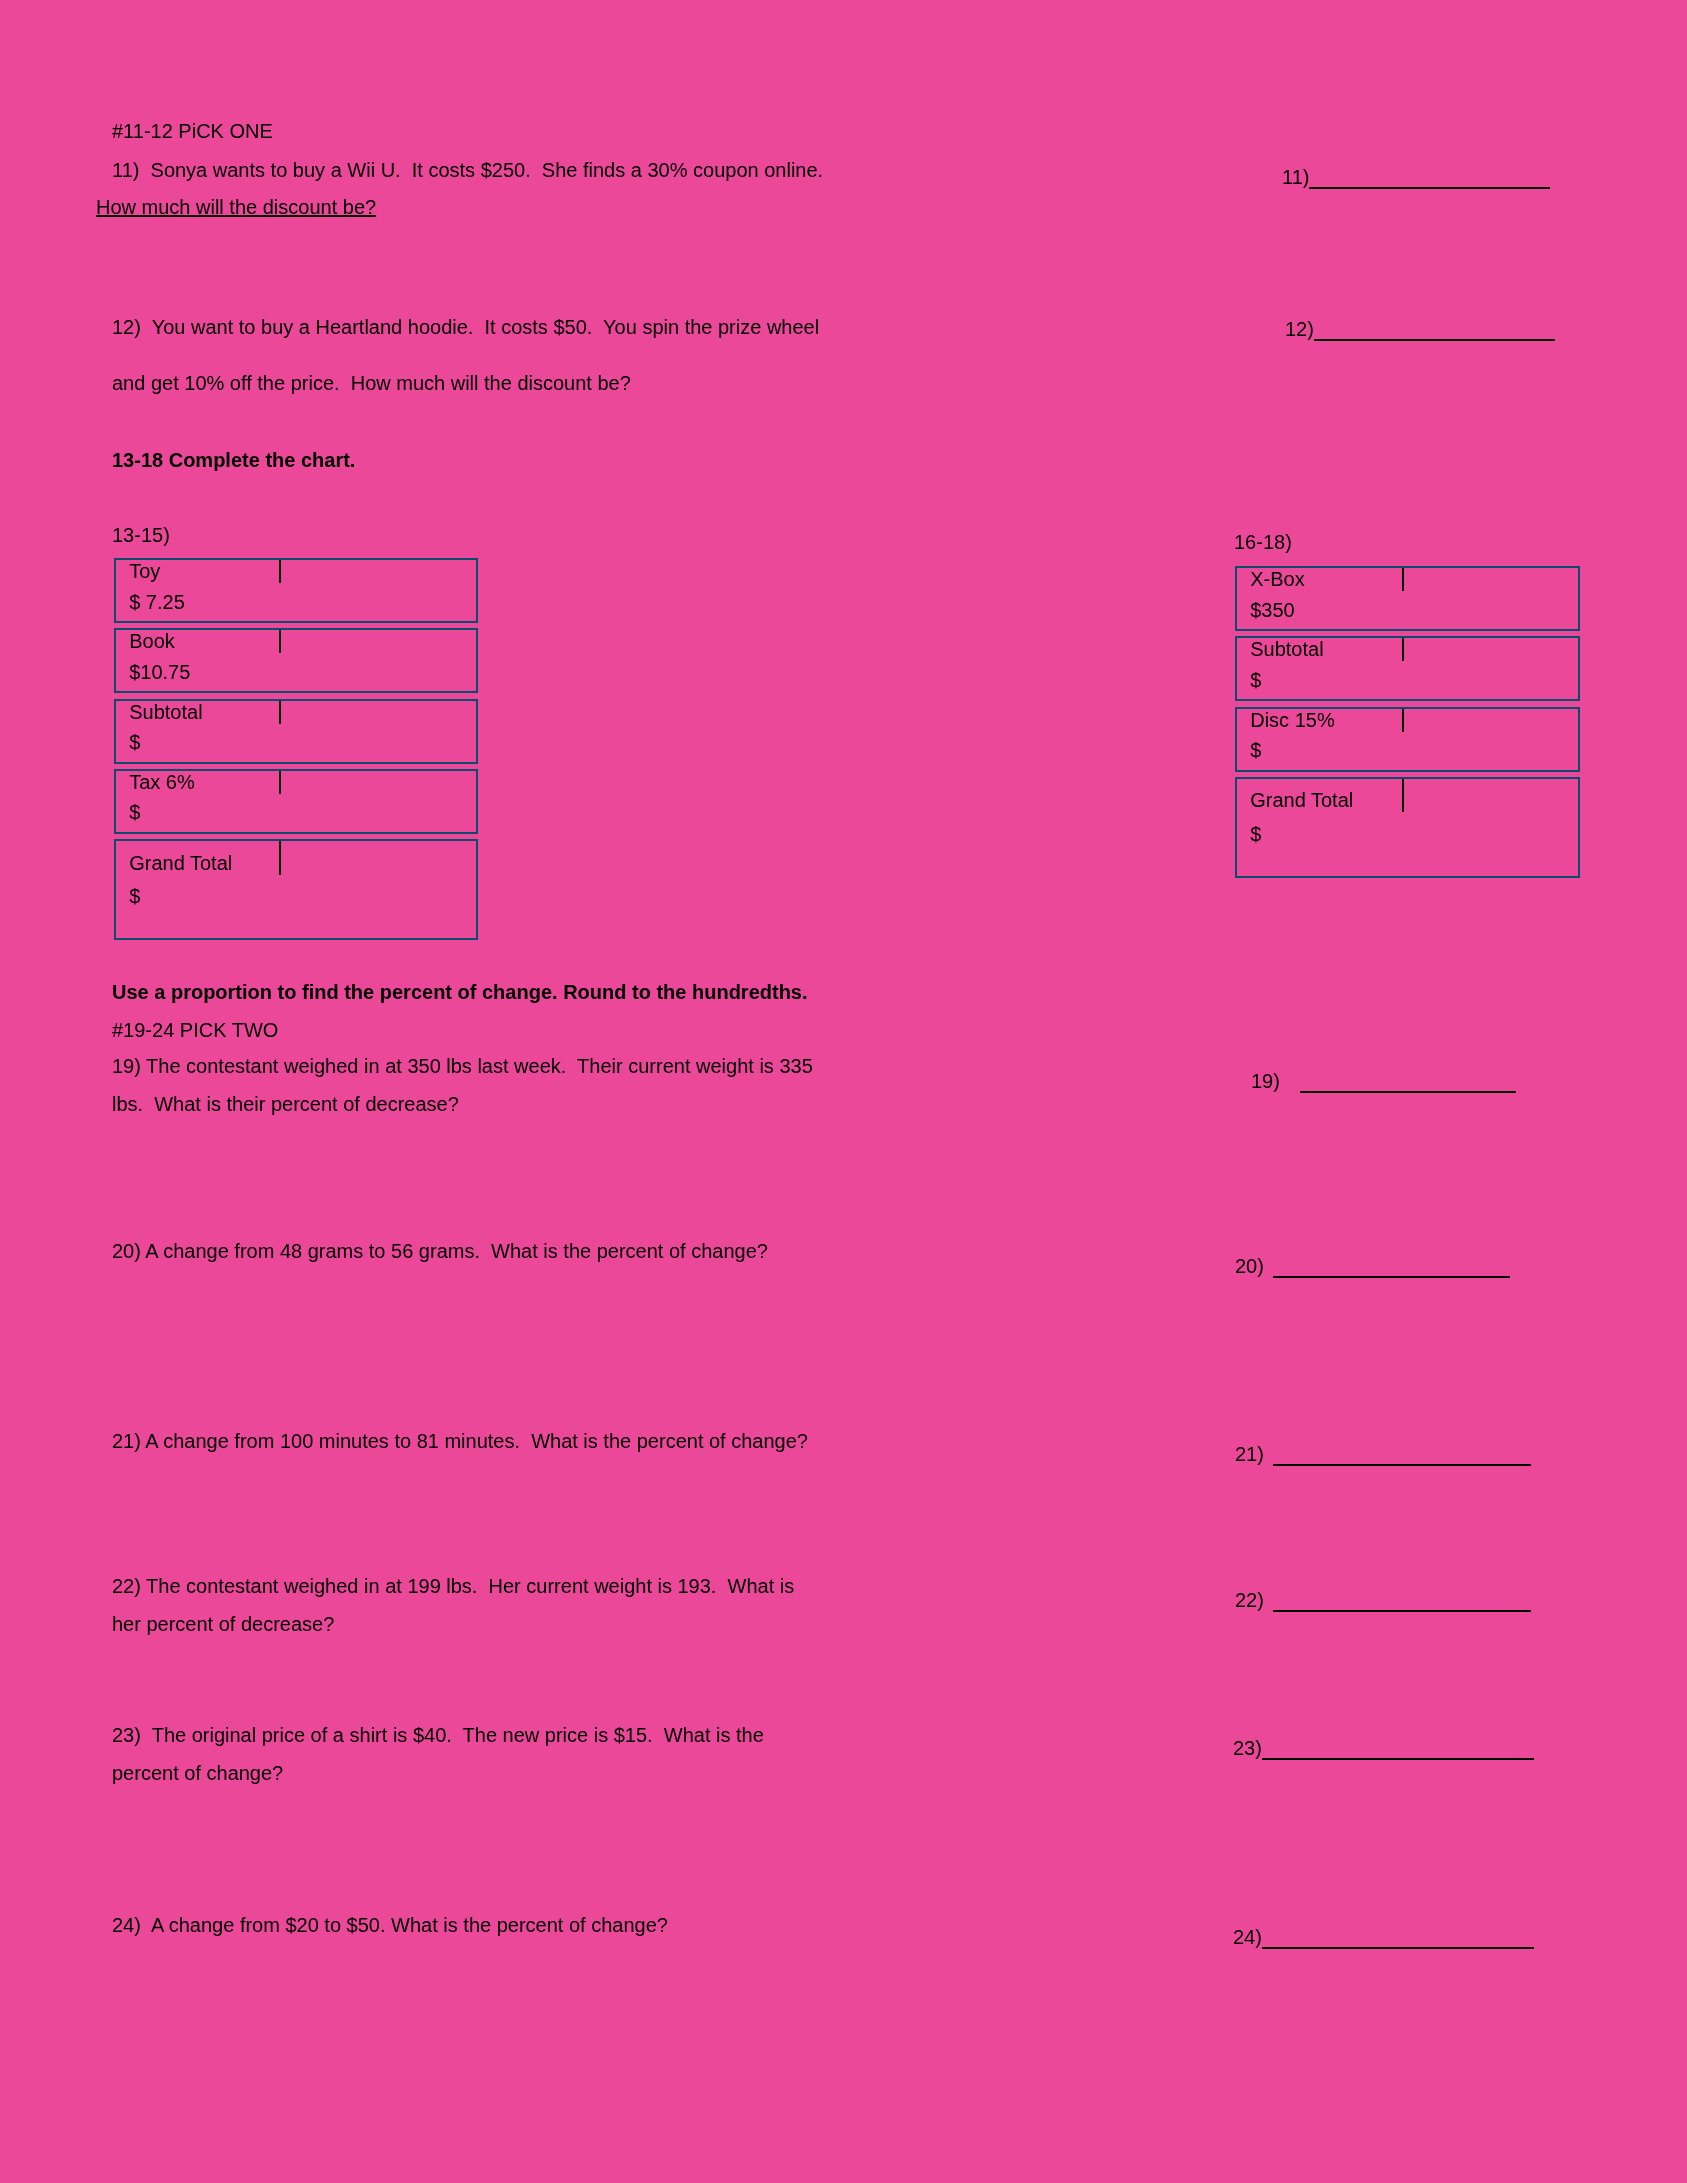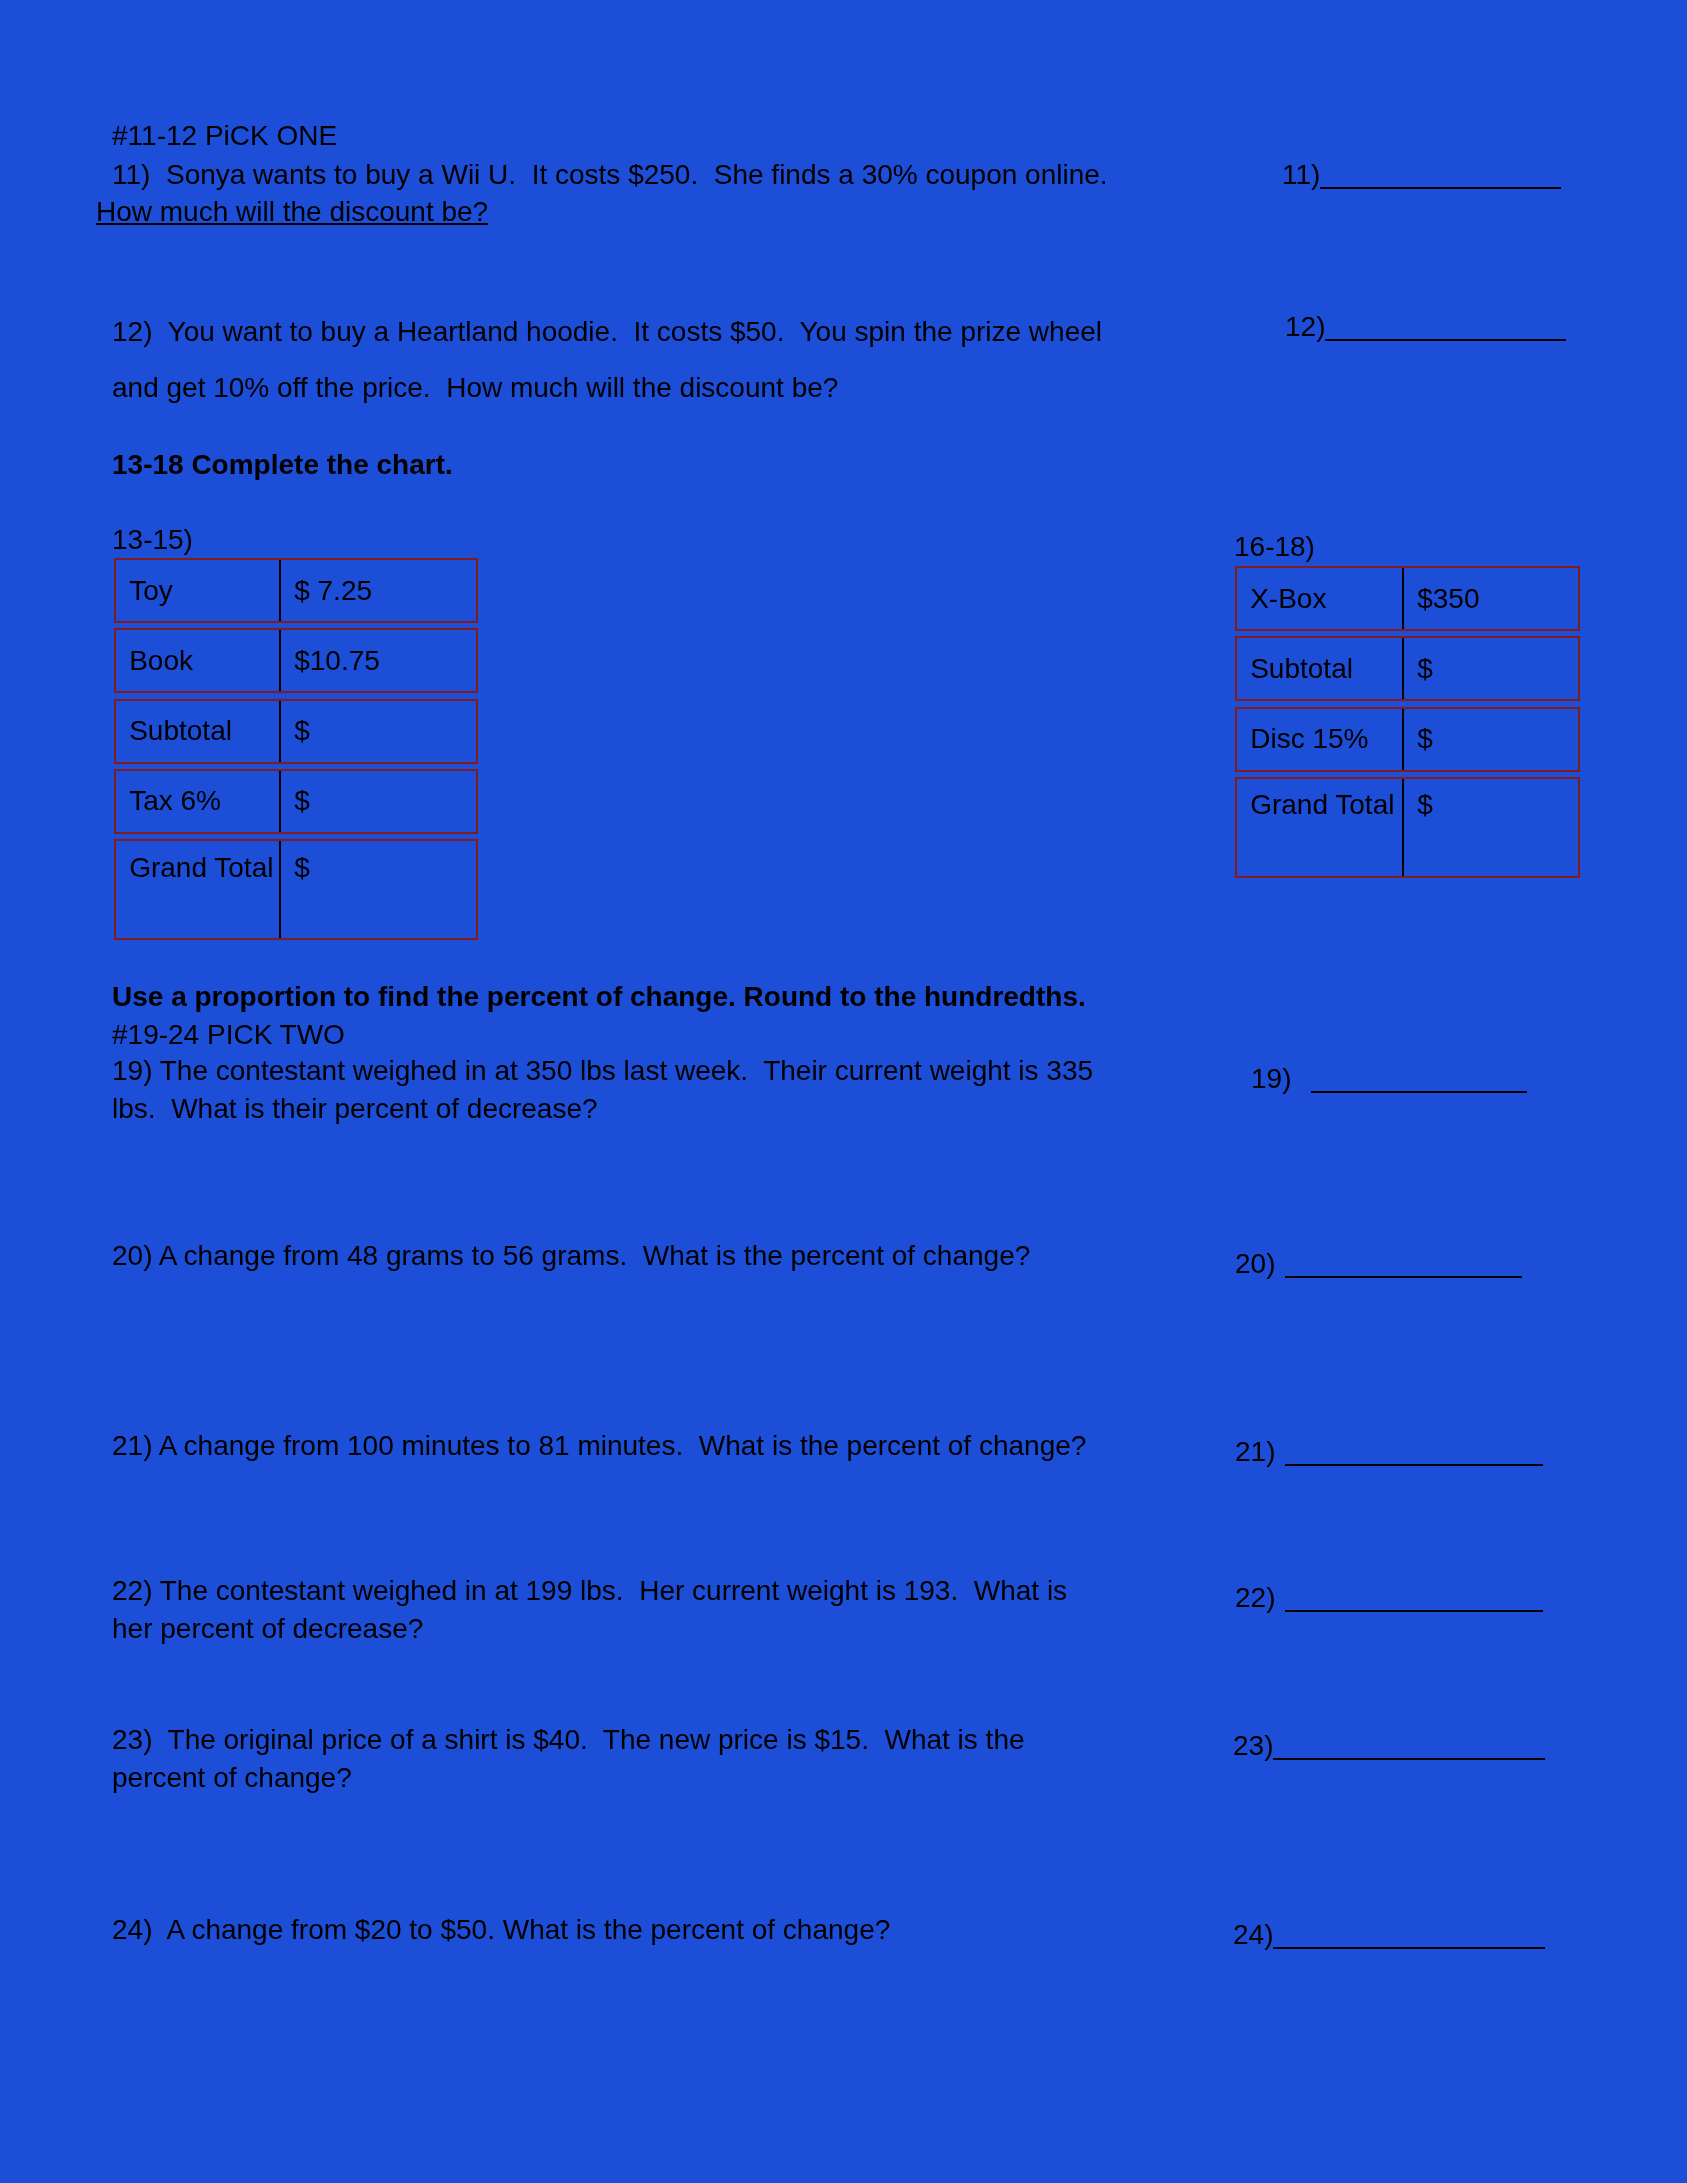--- a/index.html
+++ b/index.html
@@ -1,43 +1,44 @@
 <!DOCTYPE html>
 <html style="font-size:10.6px"><head>
 <meta charset="utf-8">
 <style>
   html,body{margin:0;padding:0;background:#ffffff;}
   .page{
     position:relative;
     width:1687px;
     height:2183px;
-    background:#1d4ed8;
+    background:#ec4899;
     font-family:"Liberation Sans", sans-serif;
-    font-size:28px;
+    font-size:20px;
     color:#000000;
     overflow:hidden;
   }
   .abs{position:absolute;white-space:pre;}
   .bold{font-weight:bold;}
   .blank{
     display:inline-block;
     border-bottom:2.6px solid #000;
     height:28px;
     margin-bottom:-5.3px;
   }
   .gap-lg{margin-left:20px;}
   .gap-sm{margin-left:9.3px;}
   
   .wtable{position:absolute;}
   .wrow{
     display:flex;
-    border:2px solid #7f1d1d;
+    border:2px solid #0c4a6e;
     margin-bottom:5.3px;
     height:65px;
     box-sizing:border-box;
+    flex-direction:column;
   }
   .wrow.tall{height:101px;}
   .wcell-item{
     box-sizing:border-box;
     border-right:2px solid #000;
     padding-left:13.2px;
     display:flex;
     align-items:center;
   }
   .wcell-val{

